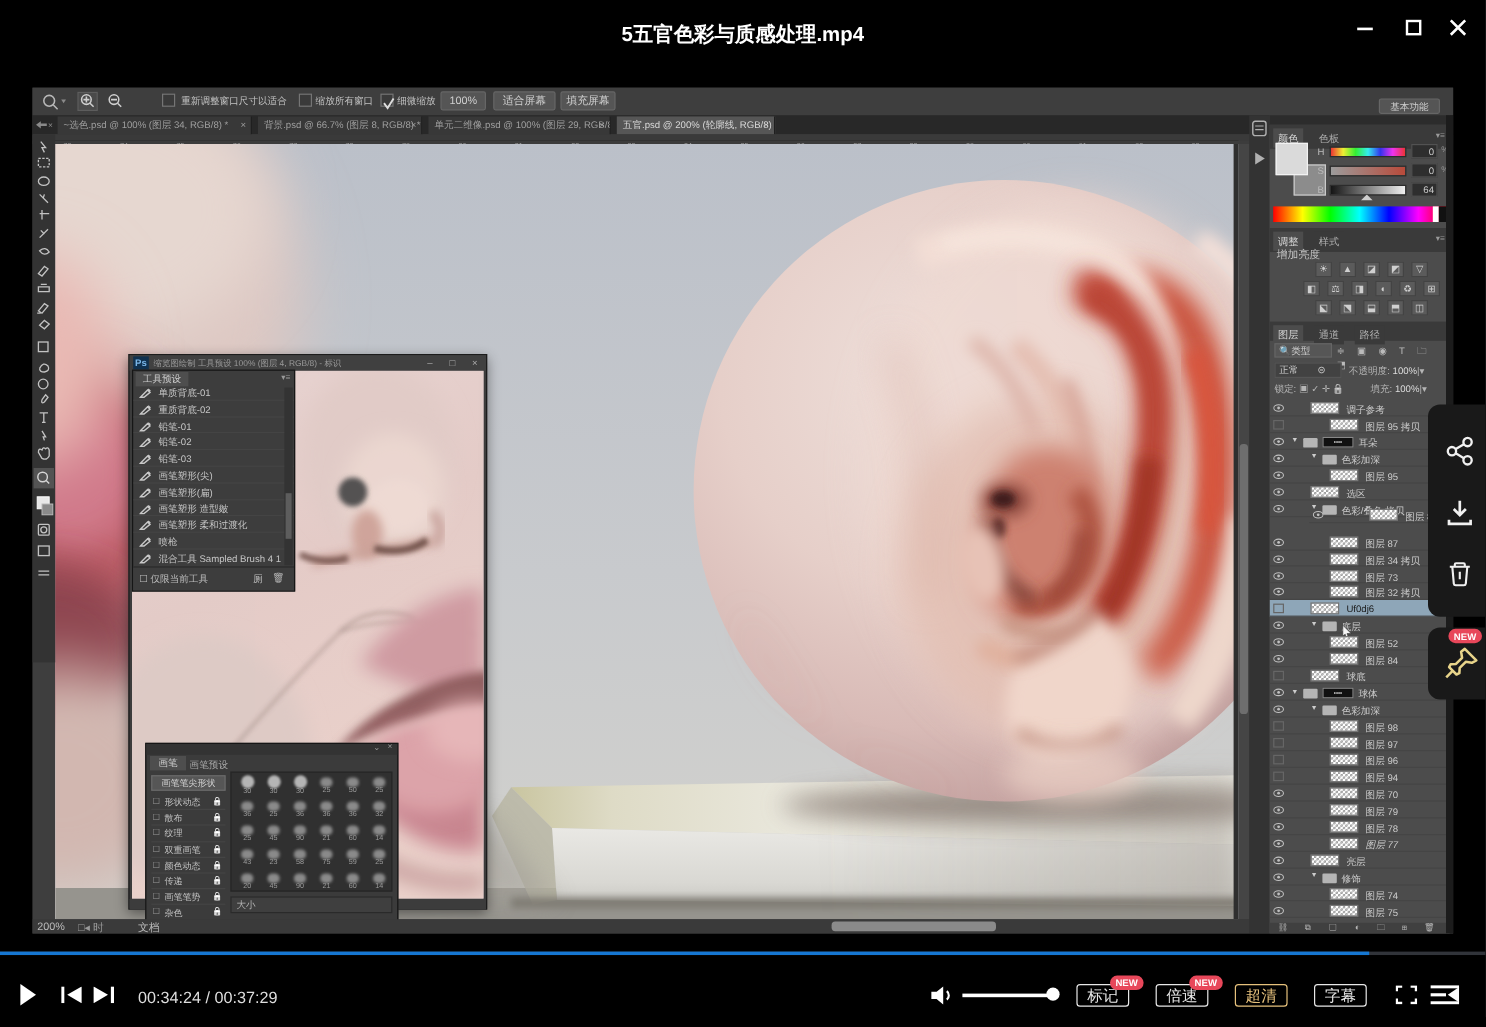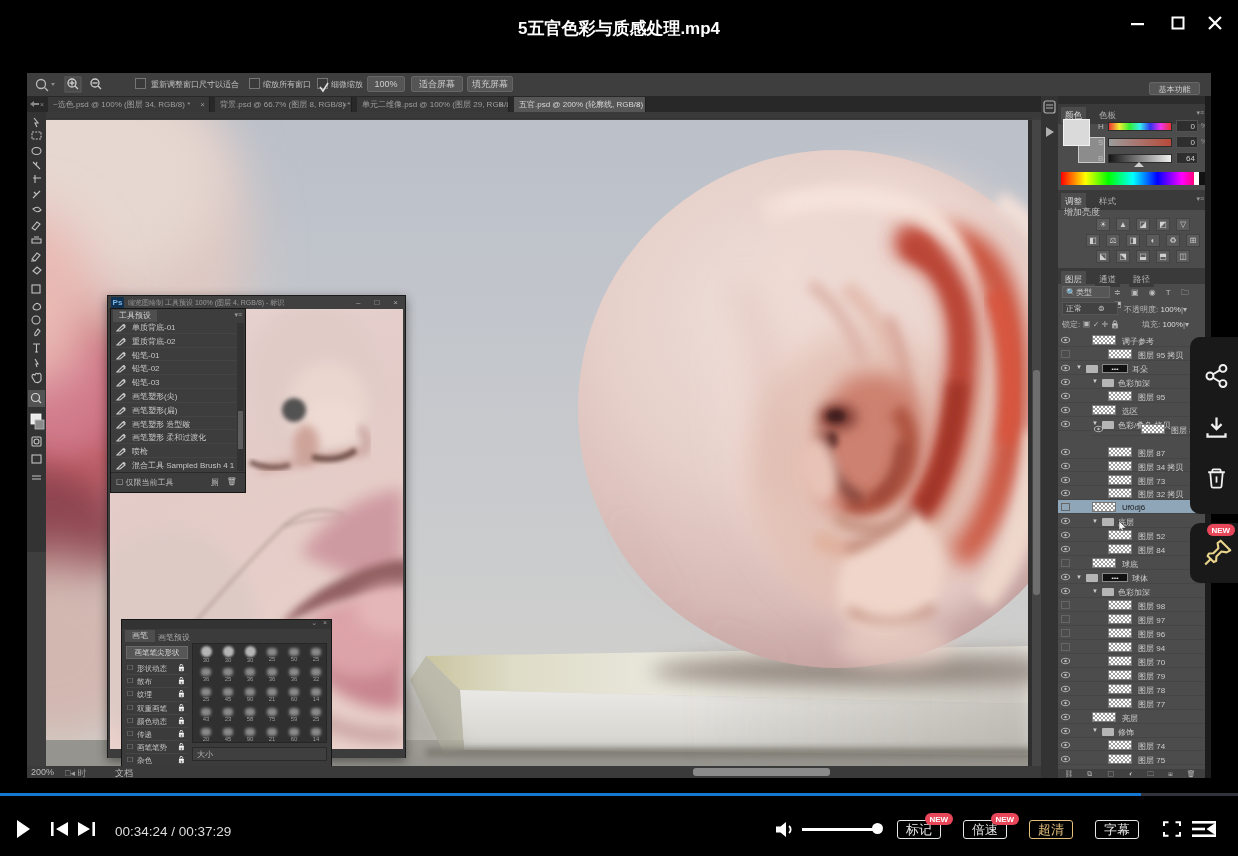--- a/index.html
+++ b/index.html
@@ -923,21 +923,21 @@
             <span class="lname" style="left:80px;color:#cccccc">图层 79</span>
           </div>
           <div class="lrow" style="top:348.75px;">
             <svg class="eye" viewBox="0 0 10 8">
               <ellipse cx="5" cy="4" rx="4.5" ry="3" fill="none" stroke="#c0c0c0" stroke-width="1"></ellipse>
               <circle cx="5" cy="4" r="1.3" fill="#c0c0c0"></circle>
             </svg>
             <div class="checker" style="left:50px"></div>
             <span class="lname" style="left:80px;color:#cccccc">图层 78</span>
           </div>
-          <div class="lrow" style="top:362.7px;">
+          <div class="lrow" style="top:362.7px;font-style:italic;">
             <svg class="eye" viewBox="0 0 10 8">
               <ellipse cx="5" cy="4" rx="4.5" ry="3" fill="none" stroke="#c0c0c0" stroke-width="1"></ellipse>
               <circle cx="5" cy="4" r="1.3" fill="#c0c0c0"></circle>
             </svg>
             <div class="checker" style="left:50px"></div>
             <span class="lname" style="left:80px;color:#cccccc">图层 77</span>
           </div>
           <div class="lrow" style="top:376.65px;">
             <svg class="eye" viewBox="0 0 10 8">
               <ellipse cx="5" cy="4" rx="4.5" ry="3" fill="none" stroke="#c0c0c0" stroke-width="1"></ellipse>

